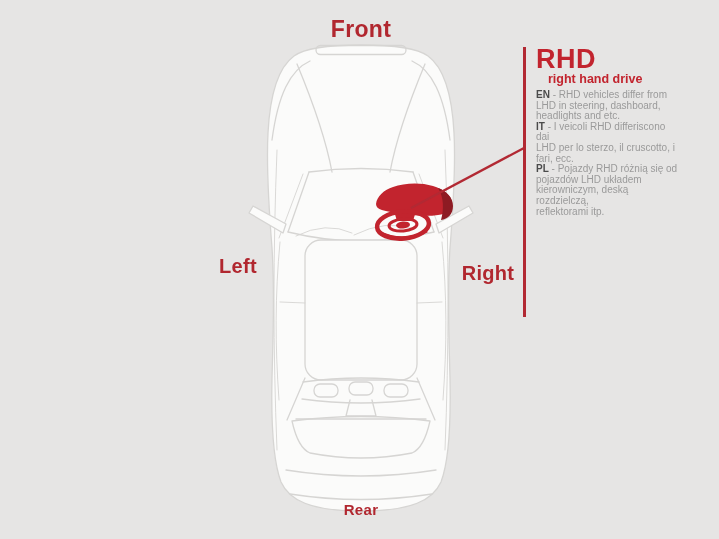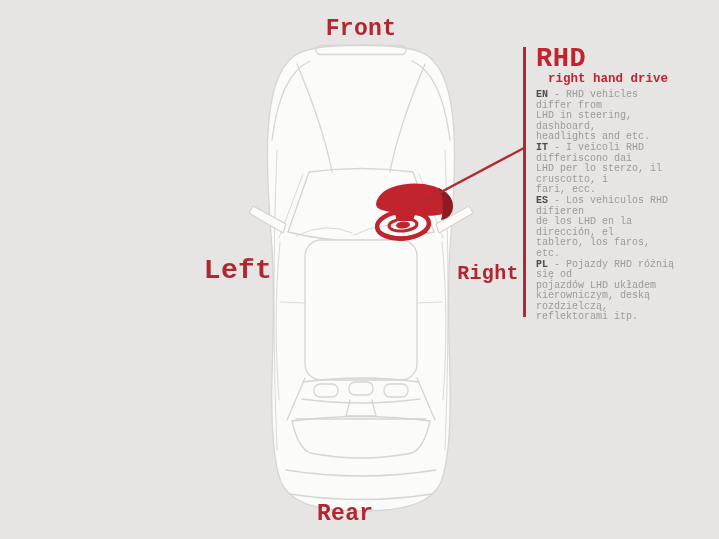--- a/index.html
+++ b/index.html
@@ -6,21 +6,20 @@
   html, body { width: 719px; height: 539px; }
   body {
     font-family: "Liberation Sans", sans-serif;
     background: var(--bg, #e6e5e4);
     overflow: hidden;
   }
   .stage {
     position: relative;
     width: 719px; height: 539px;
     background: var(--bg, #e6e5e4);
-    font-family: Liberation Mono, monospace;
   }
   svg.diagram { position: absolute; left: 0; top: 0; }
 
   
   .car-line { fill: none; stroke: var(--car-stroke, #d6d5d3); stroke-width: 1.3; stroke-linecap: round; stroke-linejoin: round; }
   .car-fill { fill: #fbfbfa; stroke: var(--car-stroke, #d6d5d3); stroke-width: 1.3; stroke-linejoin: round; }
   .car-thin { fill: none; stroke: var(--car-stroke, #d6d5d3); stroke-width: 0.9; stroke-linecap: round; }
 
   
   .red-fill  { fill: var(--accent, #c2242e); }
@@ -28,23 +27,23 @@
   .red-ring  { fill: none; stroke: var(--accent, #c2242e); }
   .red-line  { stroke: var(--line-red, #b22933); }
 
   .orient-label {
     position: absolute;
     color: var(--label-red, #b1272f);
     font-weight: 700;
     letter-spacing: 0.3px;
   }
   .lbl-front { left: 300px; top: 16px;  width: 122px; text-align: center; font-size: 23px; }
-  .lbl-left  { left: 178px; top: 255px; width: 120px; text-align: center; font-size: 28px; }
+  .lbl-left  { left: 178px; top: 255px; width: 120px; text-align: center; font-size: 20px; }
   .lbl-right { left: 428px; top: 262px; width: 120px; text-align: center; font-size: 20px; }
-  .lbl-rear  { left: 317px; top: 501px; width: 122px; text-align: left; font-size: 23px; }
+  .lbl-rear  { left: 300px; top: 501px; width: 122px; text-align: center; font-size: 15px; }
 
   .panel {
     position: absolute;
     left: 536px; top: 46px;
     width: 142px;
   }
   .panel-title {
     color: var(--accent, #c2242e);
     font-size: 27px;
     font-weight: 700;
@@ -176,22 +175,19 @@
   <div class="panel">
     <div class="panel-title">RHD</div>
     <div class="panel-subtitle">right hand drive</div>
 
     <p class="entry"><b class="code">EN</b> <span class="etext">- RHD vehicles differ from
 LHD in steering, dashboard,
 headlights and etc.</span></p>
     <p class="entry"><b class="code">IT</b> <span class="etext">- I veicoli RHD differiscono dai
 LHD per lo sterzo, il cruscotto, i
 fari, ecc.</span></p>
-    <p class="entry"><b class="code">ES</b> <span class="etext">- Los vehiculos RHD difieren
-de los LHD en la dirección, el
-tablero, los faros, etc.</span></p>
     <p class="entry"><b class="code">PL</b> <span class="etext">- Pojazdy RHD różnią się od
 pojazdów LHD układem
 kierowniczym, deską rozdzielczą,
 reflektorami itp.</span></p>
   </div>
 
 </div>
 
 </body></html>

